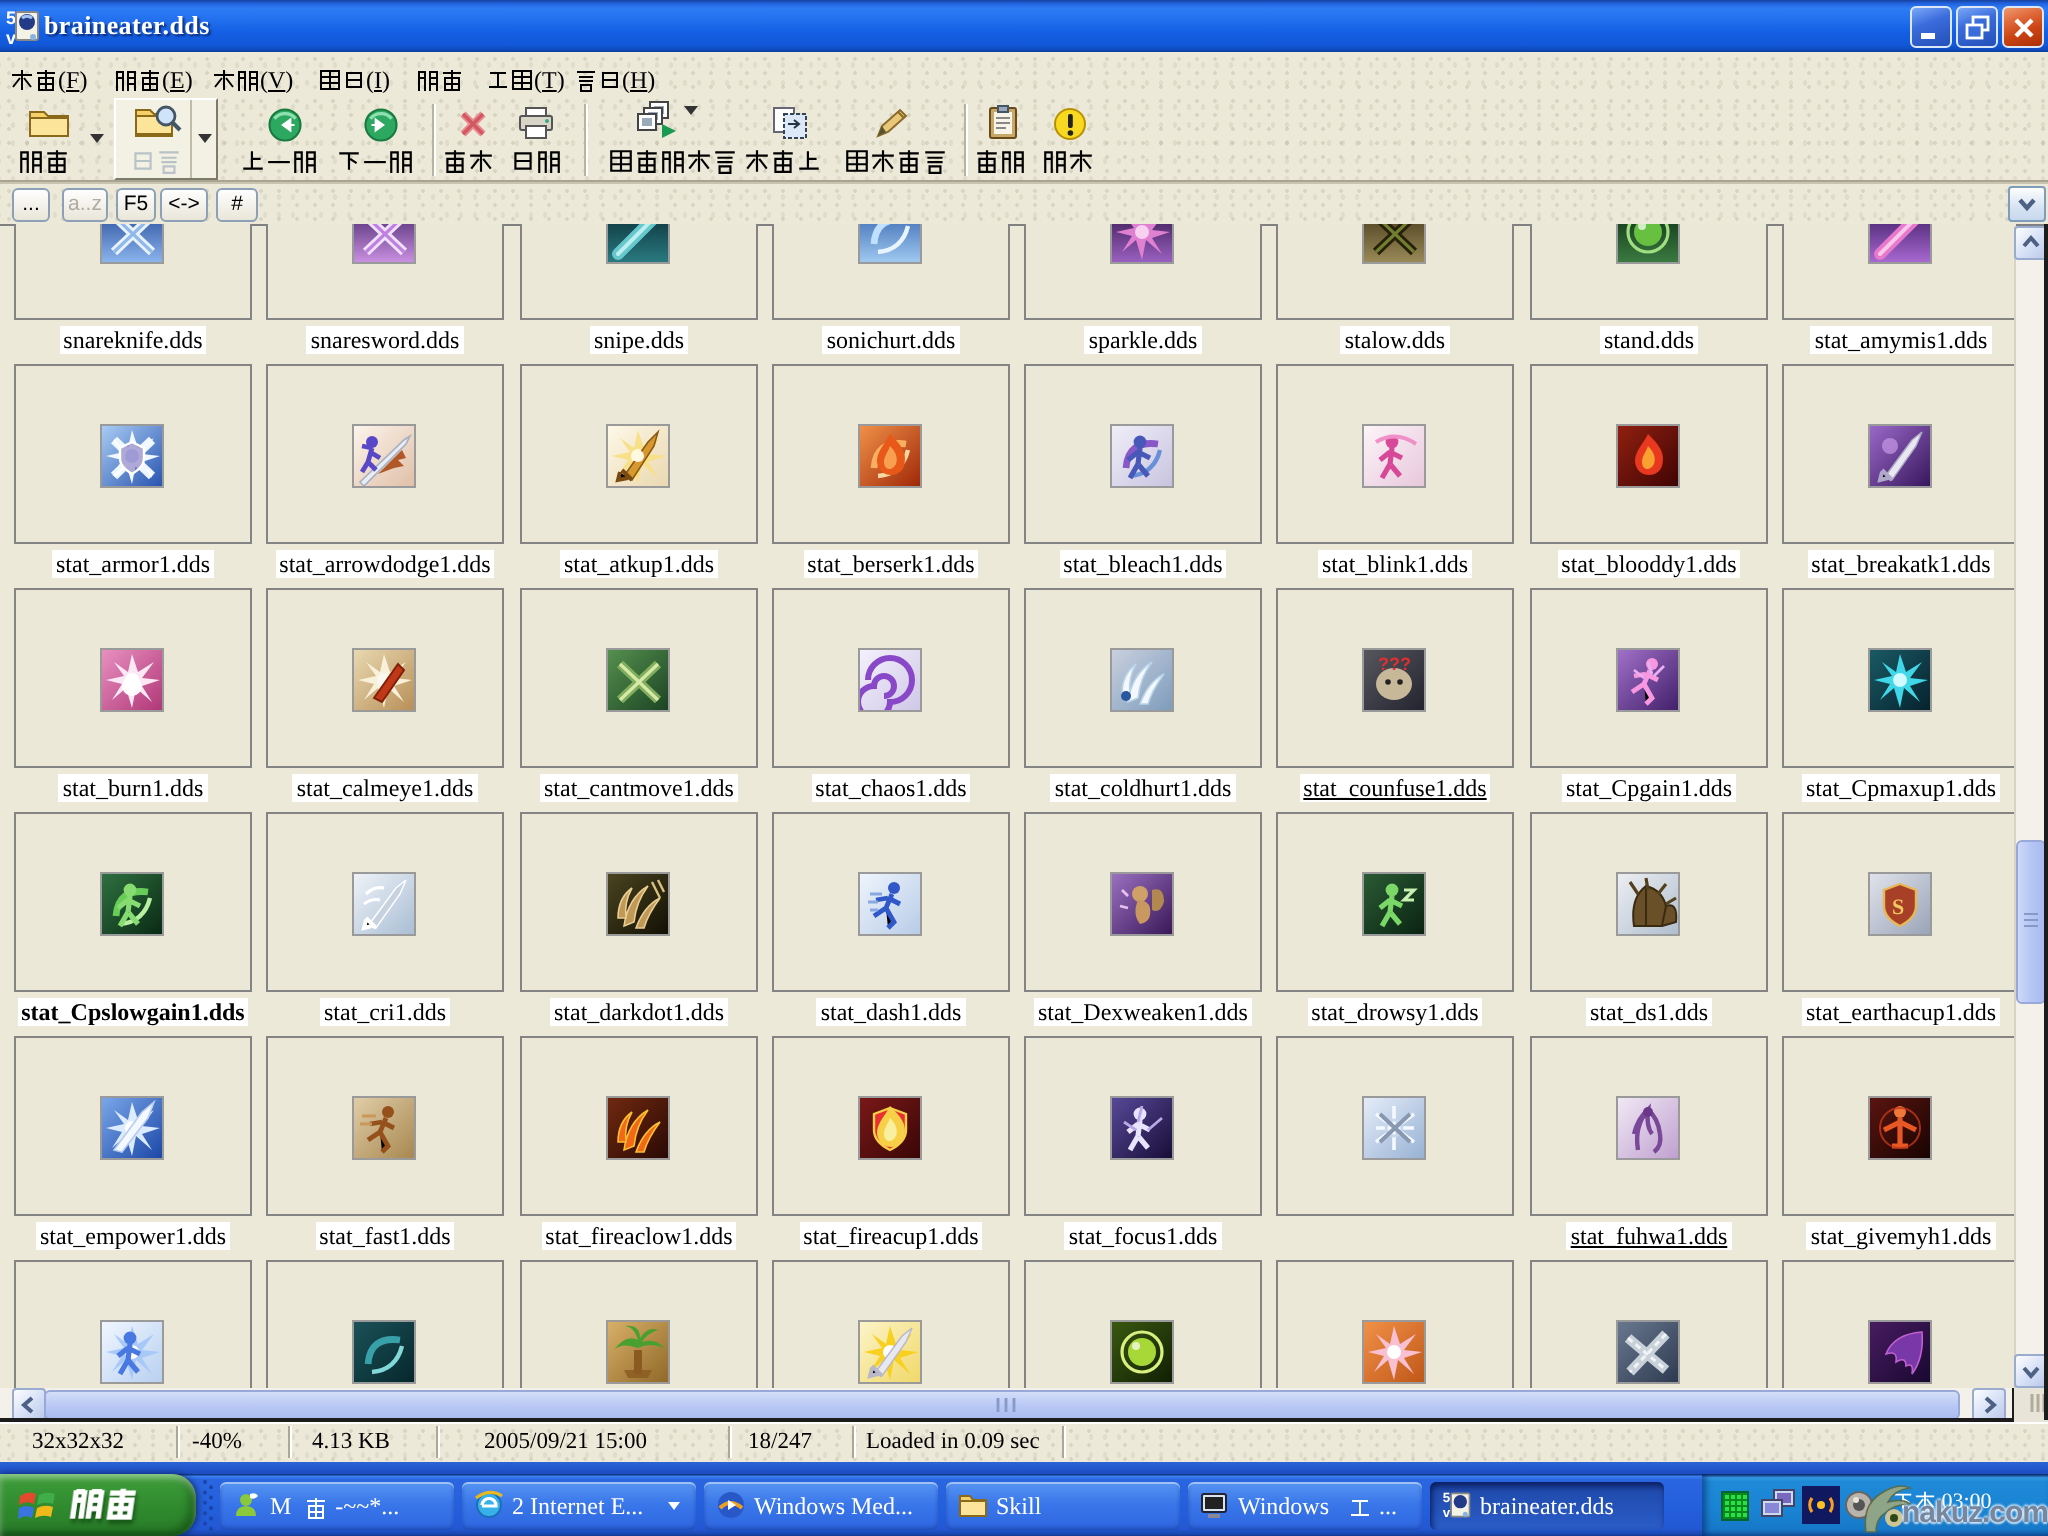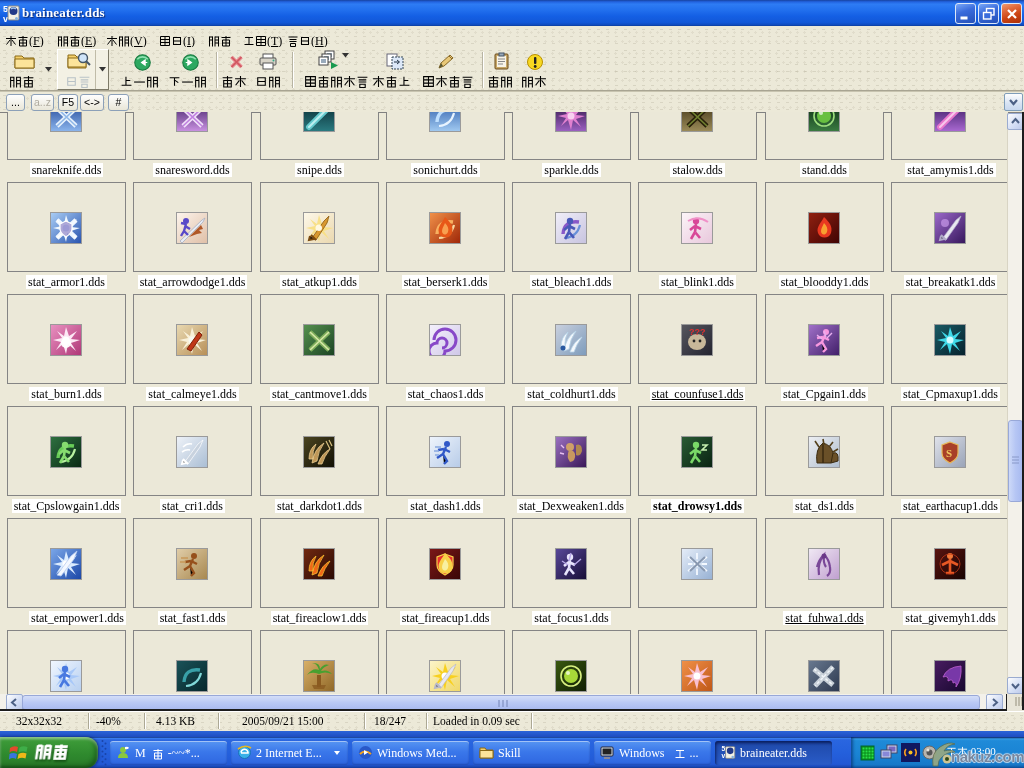--- a/index.html
+++ b/index.html
@@ -482,21 +482,21 @@
         <div class="lbl" style="left:891px;top:387px;"><span>stat_Cpmaxup1.dds</span></div>
         <div class="box" style="left:7px;top:406px"></div>
         <div class="ic" style="left:50px;top:436px;background:linear-gradient(135deg,#2e7040,#0a2a14)">
           <svg viewBox="0 0 30 30">
             <path d="M7 21 Q8 7 23 9" stroke="#68cc58" stroke-width="3.4" fill="none"></path>
             <path d="M9 25 Q21 24 24 12" stroke="#b8f0a0" stroke-width="2.2" fill="none"></path>
             <circle cx="14" cy="8" r="3.2" fill="#86dc70"></circle>
             <path d="M14 11 L13 19 M13 13 L8 17 M13 13 L19 16 M13 19 L9 26 M13 19 L18 25" stroke="#86dc70" stroke-width="2.6"></path>
           </svg>
         </div>
-        <div class="lbl" style="left:7px;top:499px;"><span>stat_Cpslowgain1.dds</span></div>
+        <div class="lbl" style="left:7px;top:499px;font-weight:bold;"><span>stat_Cpslowgain1.dds</span></div>
         <div class="box" style="left:133px;top:406px"></div>
         <div class="ic" style="left:176px;top:436px;background:linear-gradient(135deg,#eef2f8,#aabed4)">
           <svg viewBox="0 0 30 30">
             <polygon points="7,26 21,7 26,3 23,10 11,27" fill="#c8d2de" stroke="#ffffff" stroke-width=".7"></polygon>
             <path d="M6 22 l5 5 M9 26 l-4 1 1 -4" stroke="#ffffff" stroke-width="2"></path>
             <path d="M6 10 Q10 6 15 7 M5 15 Q9 12 13 13" stroke="#fff" stroke-width="1.6" fill="none"></path>
           </svg>
         </div>
         <div class="lbl" style="left:133px;top:499px;"><span>stat_cri1.dds</span></div>
         <div class="box" style="left:260px;top:406px"></div>
@@ -527,21 +527,21 @@
         </div>
         <div class="lbl" style="left:512px;top:499px;"><span>stat_Dexweaken1.dds</span></div>
         <div class="box" style="left:638px;top:406px"></div>
         <div class="ic" style="left:681px;top:436px;background:linear-gradient(135deg,#2a5a34,#0a2412)">
           <svg viewBox="0 0 30 30">
             <circle cx="14" cy="8" r="3.2" fill="#7ad868"></circle>
             <path d="M14 11 L13 19 M13 13 L8 17 M13 13 L19 16 M13 19 L9 26 M13 19 L18 25" stroke="#7ad868" stroke-width="2.6"></path>
             <path d="M20 8 h5 l-5 5 h5" stroke="#c8f0b0" stroke-width="1.6" fill="none"></path>
           </svg>
         </div>
-        <div class="lbl" style="left:638px;top:499px;font-weight:bold;"><span>stat_drowsy1.dds</span></div>
+        <div class="lbl" style="left:638px;top:499px;"><span>stat_drowsy1.dds</span></div>
         <div class="box" style="left:765px;top:406px"></div>
         <div class="ic" style="left:808px;top:436px;background:linear-gradient(135deg,#eceef2,#b0bece)">
           <svg viewBox="0 0 30 30">
             <path d="M8 26 Q6 12 14 6 L14 26z M14 26 L14 6 Q22 8 24 16 L22 26z M24 16 Q30 14 29 24 L22 26" fill="#6a5028" stroke="#3a2a10"></path>
             <path d="M10 10 L6 4 M15 8 L14 2 M20 10 L24 5 M24 15 L29 12" stroke="#54401c" stroke-width="1.6"></path>
           </svg>
         </div>
         <div class="lbl" style="left:765px;top:499px;"><span>stat_ds1.dds</span></div>
         <div class="box" style="left:891px;top:406px"></div>
         <div class="ic" style="left:934px;top:436px;background:linear-gradient(135deg,#dfe2ea,#9aa4b8)">
@@ -552,21 +552,21 @@
         </div>
         <div class="lbl" style="left:891px;top:499px;"><span>stat_earthacup1.dds</span></div>
         <div class="box" style="left:7px;top:518px"></div>
         <div class="ic" style="left:50px;top:548px;background:linear-gradient(135deg,#7aa6e8,#1c48a8)">
           <svg viewBox="0 0 30 30">
             <polygon points="15,2 18,11 26,6 20,14 29,15 20,18 25,26 17,19 15,29 12,19 5,25 10,17 2,15 11,13 6,6 13,11" fill="#dcecff"></polygon>
             <circle cx="15" cy="15" r="3.5" fill="#fff"></circle>
             <polygon points="6,26 20,7 26,2 23,10 10,27" fill="#f4f8ff" stroke="#b8ccf0" stroke-width=".8"></polygon>
           </svg>
         </div>
-        <div class="lbl" style="left:7px;top:611px;text-align:right;"><span>stat_empower1.dds</span></div>
+        <div class="lbl" style="left:7px;top:611px;"><span>stat_empower1.dds</span></div>
         <div class="box" style="left:133px;top:518px"></div>
         <div class="ic" style="left:176px;top:548px;background:linear-gradient(135deg,#e0cda8,#a88850)">
           <svg viewBox="0 0 30 30">
             <circle cx="17" cy="7" r="3" fill="#96501c"></circle>
             <path d="M16 10 L13 17 M14 12 L20 15 M13 17 L7 21 M13 17 L17 24 L14 27 M8 13 L14 12" stroke="#96501c" stroke-width="2.4"></path>
             <path d="M4 9 h7 M3 13 h6" stroke="#c89858" stroke-width="1.6"></path>
           </svg>
         </div>
         <div class="lbl" style="left:133px;top:611px;"><span>stat_fast1.dds</span></div>
         <div class="box" style="left:260px;top:518px"></div>

